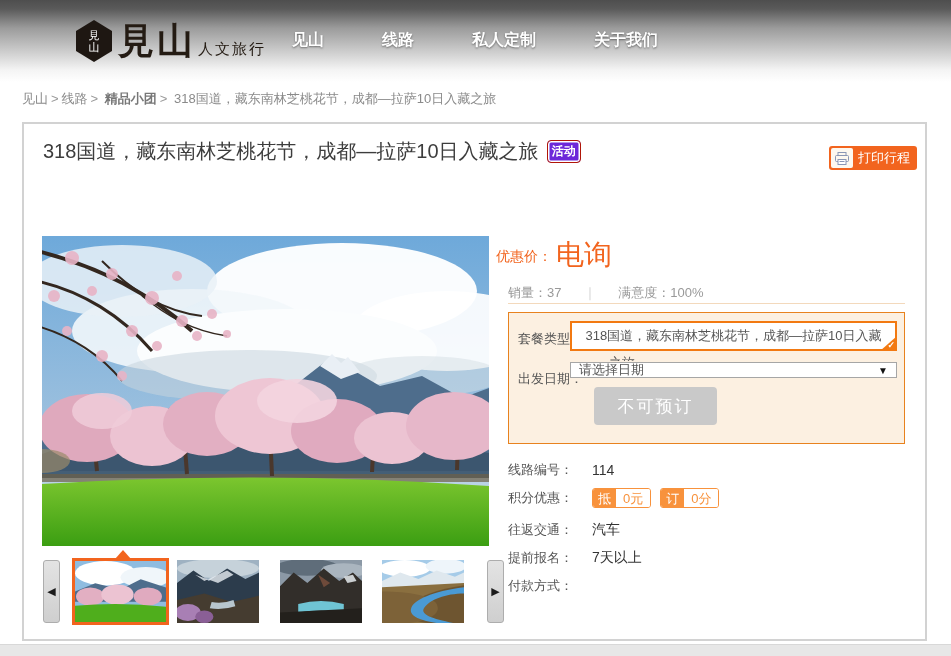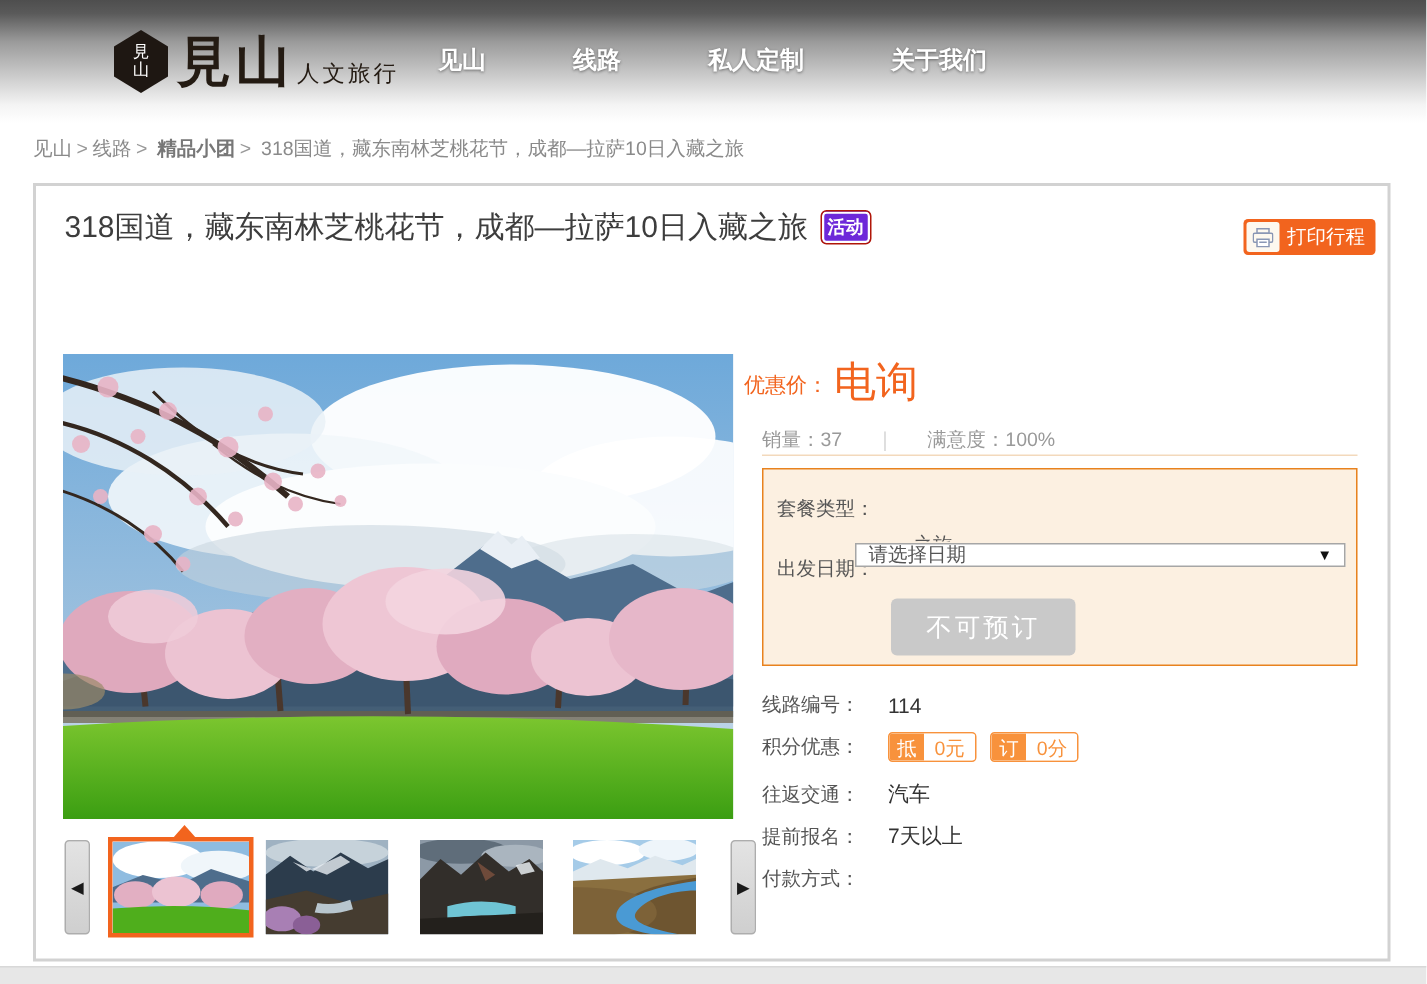--- a/index.html
+++ b/index.html
@@ -66,21 +66,21 @@
   .pkg-box { position:absolute; left:61px; top:8px; width:327px; height:30px; background:#fff; border:2px solid #f27911;
     font-size:13px; color:#555; display:flex; align-items:center; justify-content:center; overflow:visible; cursor:pointer; }
   .pkg-corner { position:absolute; right:-2px; bottom:-2px; width:0; height:0;
     border-left:17px solid transparent; border-bottom:15px solid #f27911; }
   .pkg-check { position:absolute; right:0px; bottom:-1px; color:#fff; font-size:9px; font-weight:bold; }
   .pkg-overflow { position:absolute; left:100px; top:41px; width:200px; height:7px; overflow:hidden; font-size:13px; color:#555; }
   .date-label { left:9px; top:57px; }
   .date-select { position:absolute; left:61px; top:49px; width:327px; height:16px; background:#fff; border:1px solid #a6a6a6;
     font-size:13px; color:#555; display:flex; align-items:center; padding:0 8px; cursor:pointer; }
   .date-caret { margin-left:auto; font-size:10px; color:#111; }
-  .book-btn { position:absolute; left:85px; top:86px; width:123px; height:38px; background:#c9c9c9; border-radius:4px;
+  .book-btn { position:absolute; left:85px; top:74px; width:123px; height:38px; background:#c9c9c9; border-radius:4px;
     color:#fff; font-size:17px; display:flex; align-items:center; justify-content:center; letter-spacing:2px; }
 
   .detail-row { position:absolute; left:484px; display:flex; align-items:center; font-size:13px; height:20px; }
   .detail-label { color:#555; width:84px; }
   .detail-value { color:#333; font-size:14px; }
   .dr1 { top:336px; } .dr2 { top:364px; } .dr3 { top:396px; } .dr4 { top:424px; } .dr5 { top:452px; }
   .pt-badge { display:inline-flex; height:20px; margin-right:9px; font-size:13px; border:1px solid #f8923c; border-radius:3px; overflow:hidden; }
   .pt-key { background:#f8923c; color:#fff; padding:1px 5px; }
   .pt-val { background:#fff; color:#f8923c; padding:1px 7px; }
 
@@ -268,20 +268,25 @@
     </div>
     <div class="stats-row">
       <span>销量：37</span>
       <span class="stats-div">｜</span>
       <span>满意度：100%</span>
     </div>
     <div class="price-divider"></div>
 
     <div class="booking-panel">
       <div class="bk-label pkg-label">套餐类型：</div>
+      <div class="pkg-box">
+        <span>318国道，藏东南林芝桃花节，成都—拉萨10日入藏</span>
+        <span class="pkg-corner"></span>
+        <span class="pkg-check">✓</span>
+      </div>
       <div class="pkg-overflow">之旅</div>
       <div class="bk-label date-label">出发日期：</div>
       <div class="date-select">
         <span>请选择日期</span>
         <span class="date-caret">▼</span>
       </div>
       <div class="book-btn">不可预订</div>
     </div>
 
     <div class="detail-row dr1">

